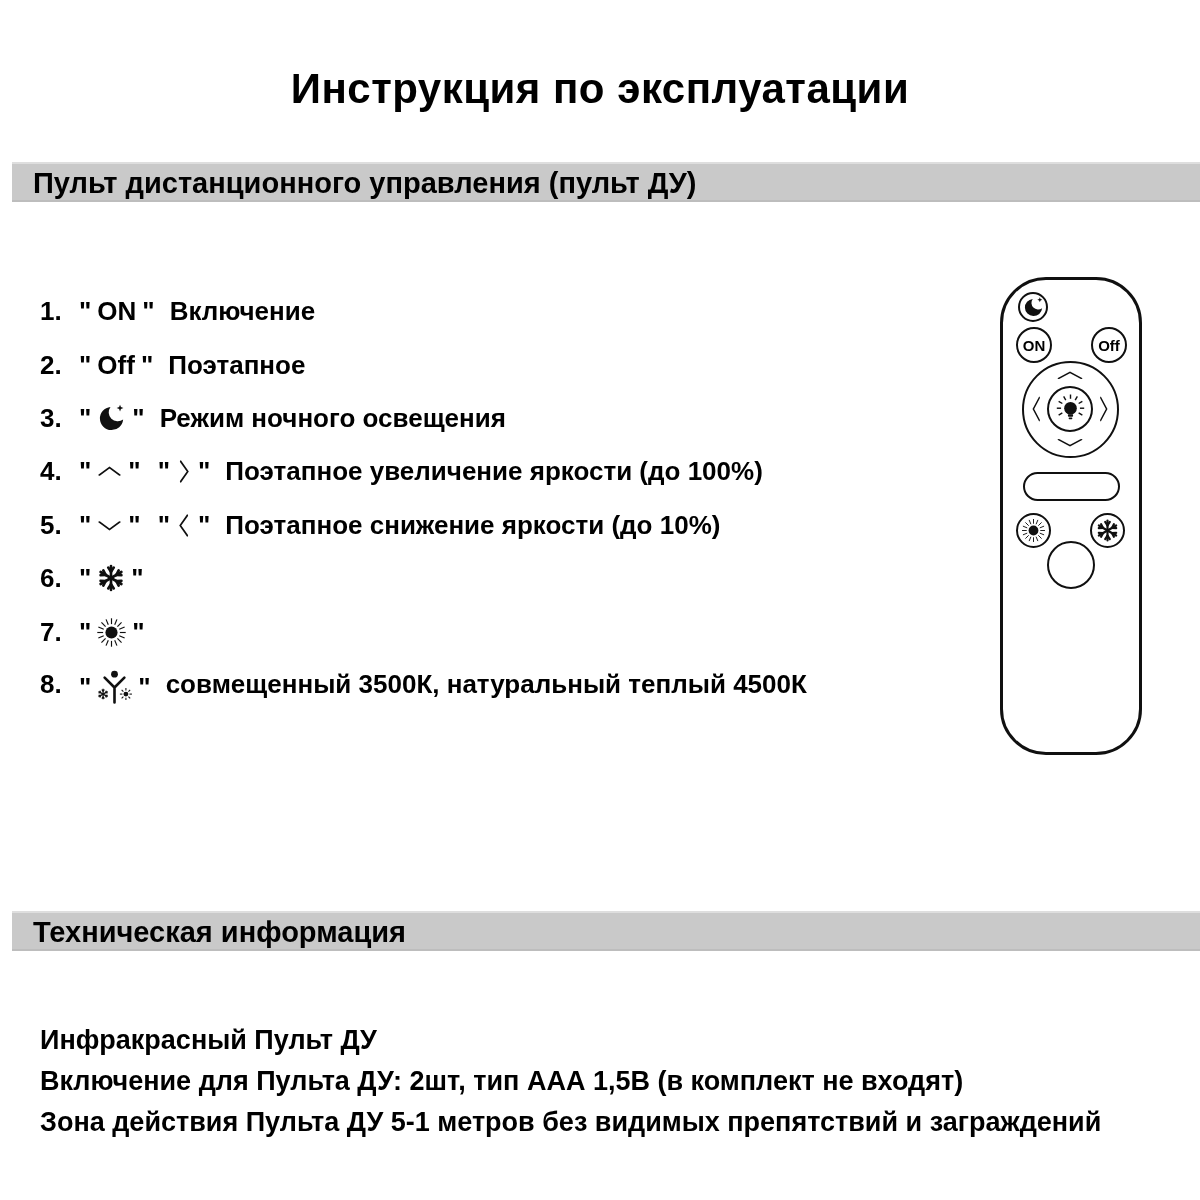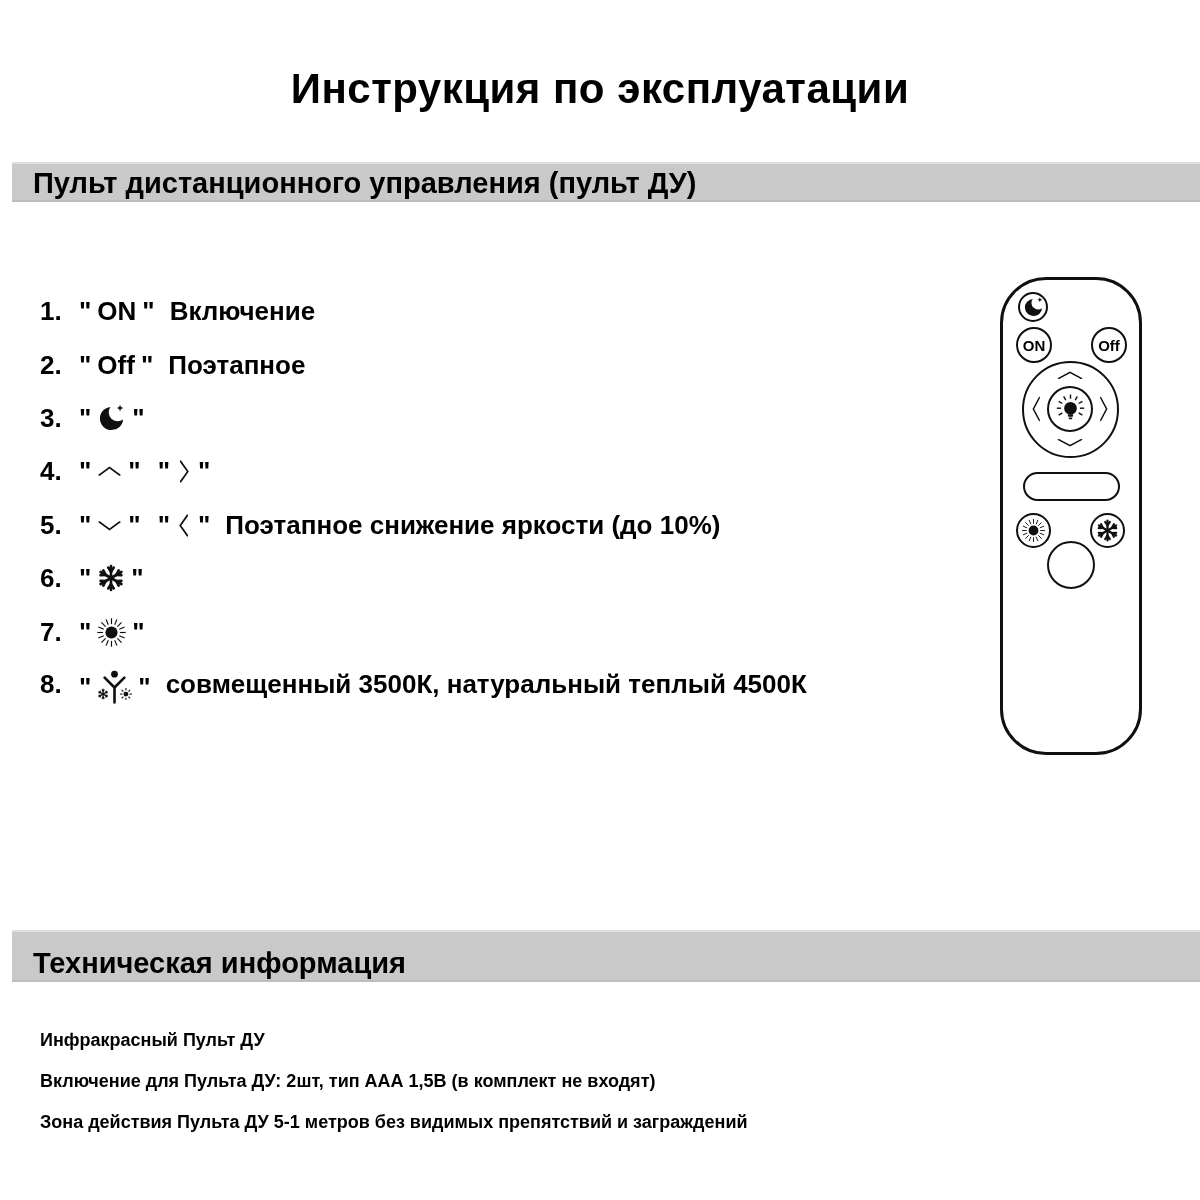--- a/index.html
+++ b/index.html
@@ -10,21 +10,21 @@
   .title{
     position:absolute;top:64px;left:0;width:100%;margin:0;
     text-align:center;font-size:42px;line-height:50px;letter-spacing:.5px;
   }
   .bar{
     position:absolute;left:12px;right:0;height:40px;background:#c9c9c9;
     border-top:2px solid #dedede;border-bottom:2px solid #bdbdbd;box-sizing:border-box;
     display:flex;align-items:flex-end;padding-left:21px;font-size:29px;
   }
   .bar1{top:162px}
-  .bar2{top:930px;height:52px}
+  .bar2{top:911px;height:40px}
   
   .list{position:absolute;left:0;top:0;width:100%;height:100%;}
   .item{
     position:absolute;left:40px;display:flex;align-items:center;
     font-size:26px;line-height:34px;white-space:nowrap;
   }
   .item.two-line{align-items:flex-start}
   .item.two-line .sym{margin-top:1px}
   .num{display:inline-block;width:34px}
   .symgroup{display:flex;align-items:center}
@@ -67,21 +67,21 @@
   .chev.right{left:72px;top:31px;width:15px;height:30px}
   .pill{position:absolute;left:20px;top:192px;width:97px;height:29px;border:2.5px solid #101010;border-radius:15px;background:#fff}
   .sun-btn{left:13px;top:233px;width:35px;height:35px}
   .snow-btn{left:87px;top:233px;width:35px;height:35px}
   .big-btn{position:absolute;left:44px;top:261px;width:48px;height:48px;border:2.5px solid #101010;border-radius:50%;background:#fff}
   .ricon-moon{width:23px;height:23px}
   .ricon-bulb{width:31px;height:31px}
   .ricon-sun{width:25px;height:25px}
   .ricon-snow{width:25px;height:25px}
   
-  .tech{position:absolute;left:40px;top:1020px;font-size:18px;line-height:41px}
+  .tech{position:absolute;left:40px;top:1020px;font-size:27px;line-height:41px}
   .tech p{margin:0}
 </style>
 </head>
 <body>
 
 <div class="page">
 
   <h1 class="title">Инструкция по эксплуатации</h1>
 
   <div class="bar bar1">
@@ -116,40 +116,46 @@
         <span class="symgroup">
           <span class="q">"</span>
           <span class="sym moon-s" data-icon="moon">
             <svg viewBox="0 0 24 24">
               <path fill="#101010" d="M21 12.79A9 9 0 1 1 11.21 3 7 7 0 0 0 21 12.79z"></path>
               <path fill="#101010" d="M18.6 1.3l.72 1.88 1.88.72-1.88.72-.72 1.88-.72-1.88-1.88-.72 1.88-.72z"></path>
             </svg>
           </span>
           <span class="q">"</span>
         </span>
+        <span class="item-text">
+          <span>Режим ночного освещения</span>
+        </span>
       </div>
       <div class="item" style="top: 454px;">
         <span class="num">4.</span>
         <span class="symgroup">
           <span class="q">"</span>
           <span class="sym chev-h" data-icon="chevron-up">
             <svg viewBox="0 0 24 24" preserveAspectRatio="none">
               <polyline points="3,16.5 12,7 21,16.5" fill="none" stroke="#101010" stroke-width="1.9" stroke-linecap="round"></polyline>
             </svg>
           </span>
           <span class="q">"</span>
         </span>
         <span class="symgroup">
           <span class="q">"</span>
           <span class="sym chev-v" data-icon="chevron-right">
             <svg viewBox="0 0 24 24" preserveAspectRatio="none">
               <polyline points="7.5,3 17,12 7.5,21" fill="none" stroke="#101010" stroke-width="1.9" stroke-linecap="round"></polyline>
             </svg>
           </span>
           <span class="q">"</span>
+        </span>
+        <span class="item-text">
+          <span>Поэтапное увеличение яркости (до 100%)</span>
         </span>
       </div>
       <div class="item" style="top: 508px;">
         <span class="num">5.</span>
         <span class="symgroup">
           <span class="q">"</span>
           <span class="sym chev-h" data-icon="chevron-down">
             <svg viewBox="0 0 24 24" preserveAspectRatio="none">
               <polyline points="3,7.5 12,17 21,7.5" fill="none" stroke="#101010" stroke-width="1.9" stroke-linecap="round"></polyline>
             </svg>

